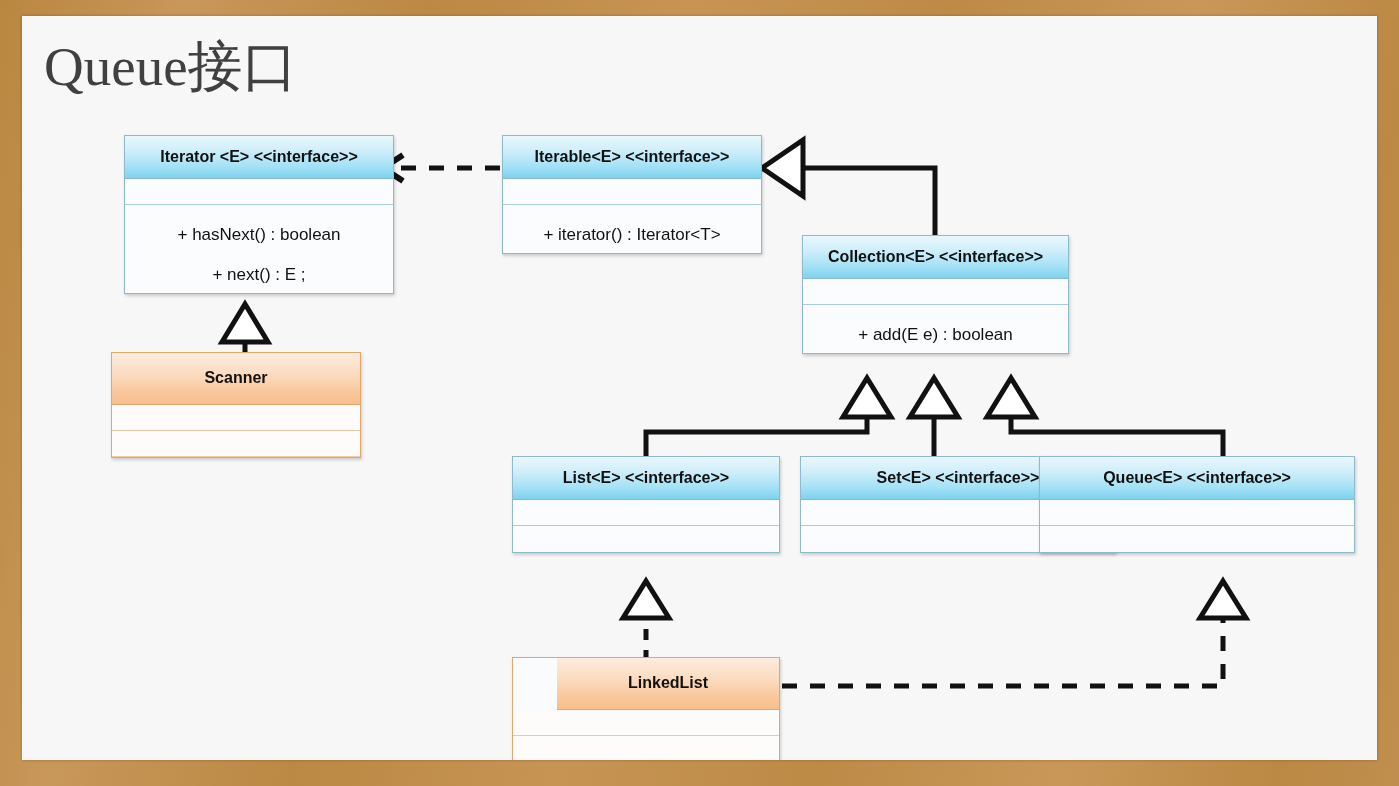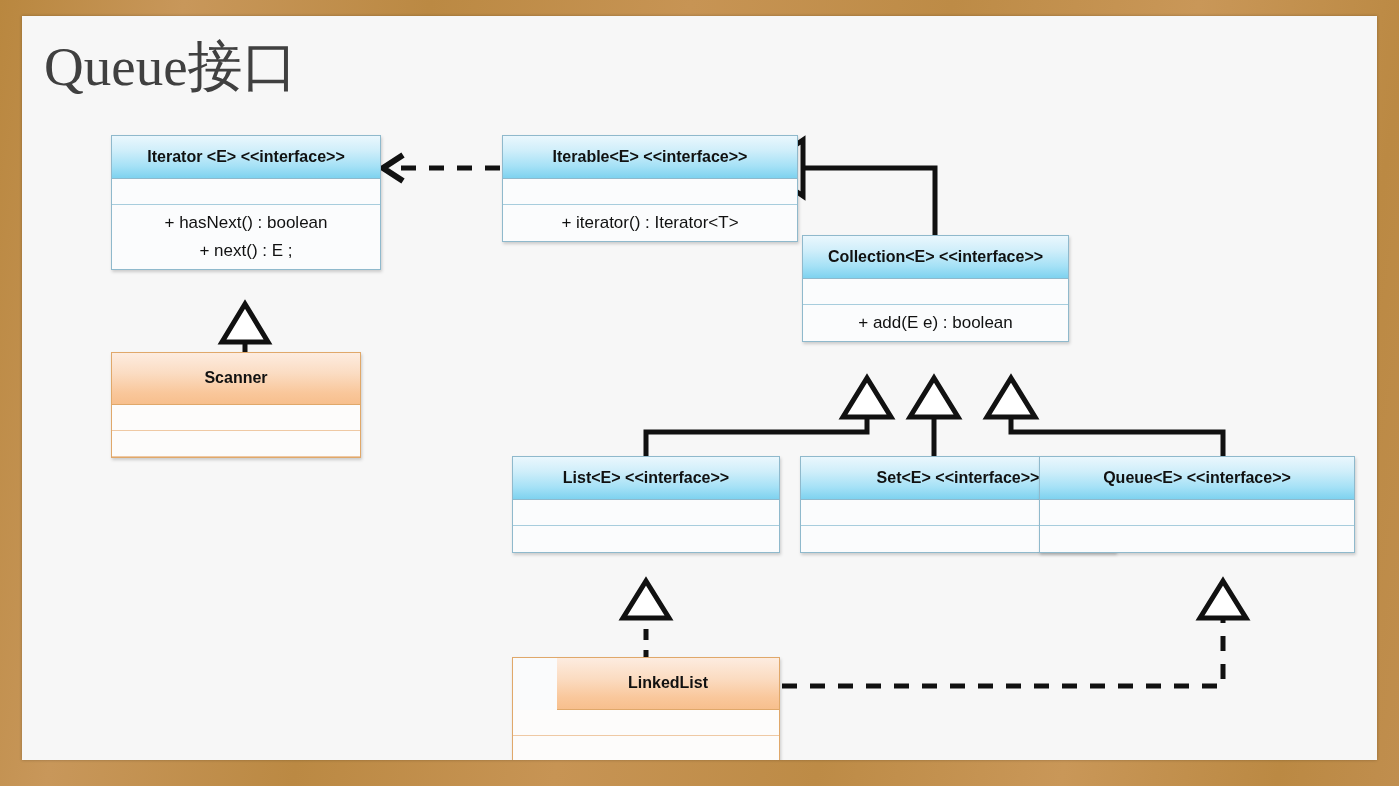--- a/index.html
+++ b/index.html
@@ -81,21 +81,21 @@
     line-height: 1.65;
     padding: 4px 6px;
     white-space: nowrap;
   }
   .uml-box.orange .uml-compartment {
     border-bottom: 1px solid #efc9a4;
     background: #fdfcfb;
   }
   .uml-compartment.last { border-bottom: none; }
   .uml-compartment.empty { padding: 0; height: 26px; min-height: 26px; }
-  .uml-compartment .m-line { display: block; }
+  .uml-compartment .m-line { display: block; margin-top: 12px; }
 
   
   #connectors {
     position: absolute;
     left: 0;
     top: 0;
     width: 1355px;
     height: 744px;
     pointer-events: none;
   }
@@ -149,33 +149,33 @@
         <line class="edge-dashed-short" x1="624" y1="645" x2="624" y2="600"></line>
         <polygon class="tri-hollow" points="624,565 647,602 601,602"></polygon>
       </g>
 
       <g>
         <polyline class="edge-dashed" points="760,670 1201,670 1201,600"></polyline>
         <polygon class="tri-hollow" points="1201,565 1224,602 1178,602"></polygon>
       </g>
     </svg>
 
-    <div class="uml-box" style="left:89px; top:119px; width:270px;">
+    <div class="uml-box" style="left:102px; top:119px; width:270px;">
       <div class="uml-head">
         <span class="m-line">Iterator &lt;E&gt;</span>
         <span class="m-line">&lt;&lt;interface&gt;&gt;</span>
       </div>
       <div class="uml-compartment empty"></div>
       <div class="uml-compartment last">
         <span class="m-line">+ hasNext() : boolean</span>
         <span class="m-line">+ next() : E ;</span>
       </div>
     </div>
 
-    <div class="uml-box" style="left:480px; top:119px; width:296px;">
+    <div class="uml-box" style="left:480px; top:119px; width:260px;">
       <div class="uml-head">
         <span class="m-line">Iterable&lt;E&gt;</span>
         <span class="m-line">&lt;&lt;interface&gt;&gt;</span>
       </div>
       <div class="uml-compartment empty"></div>
       <div class="uml-compartment last">
         <span class="m-line">+ iterator() : Iterator&lt;T&gt;</span>
       </div>
     </div>
 

